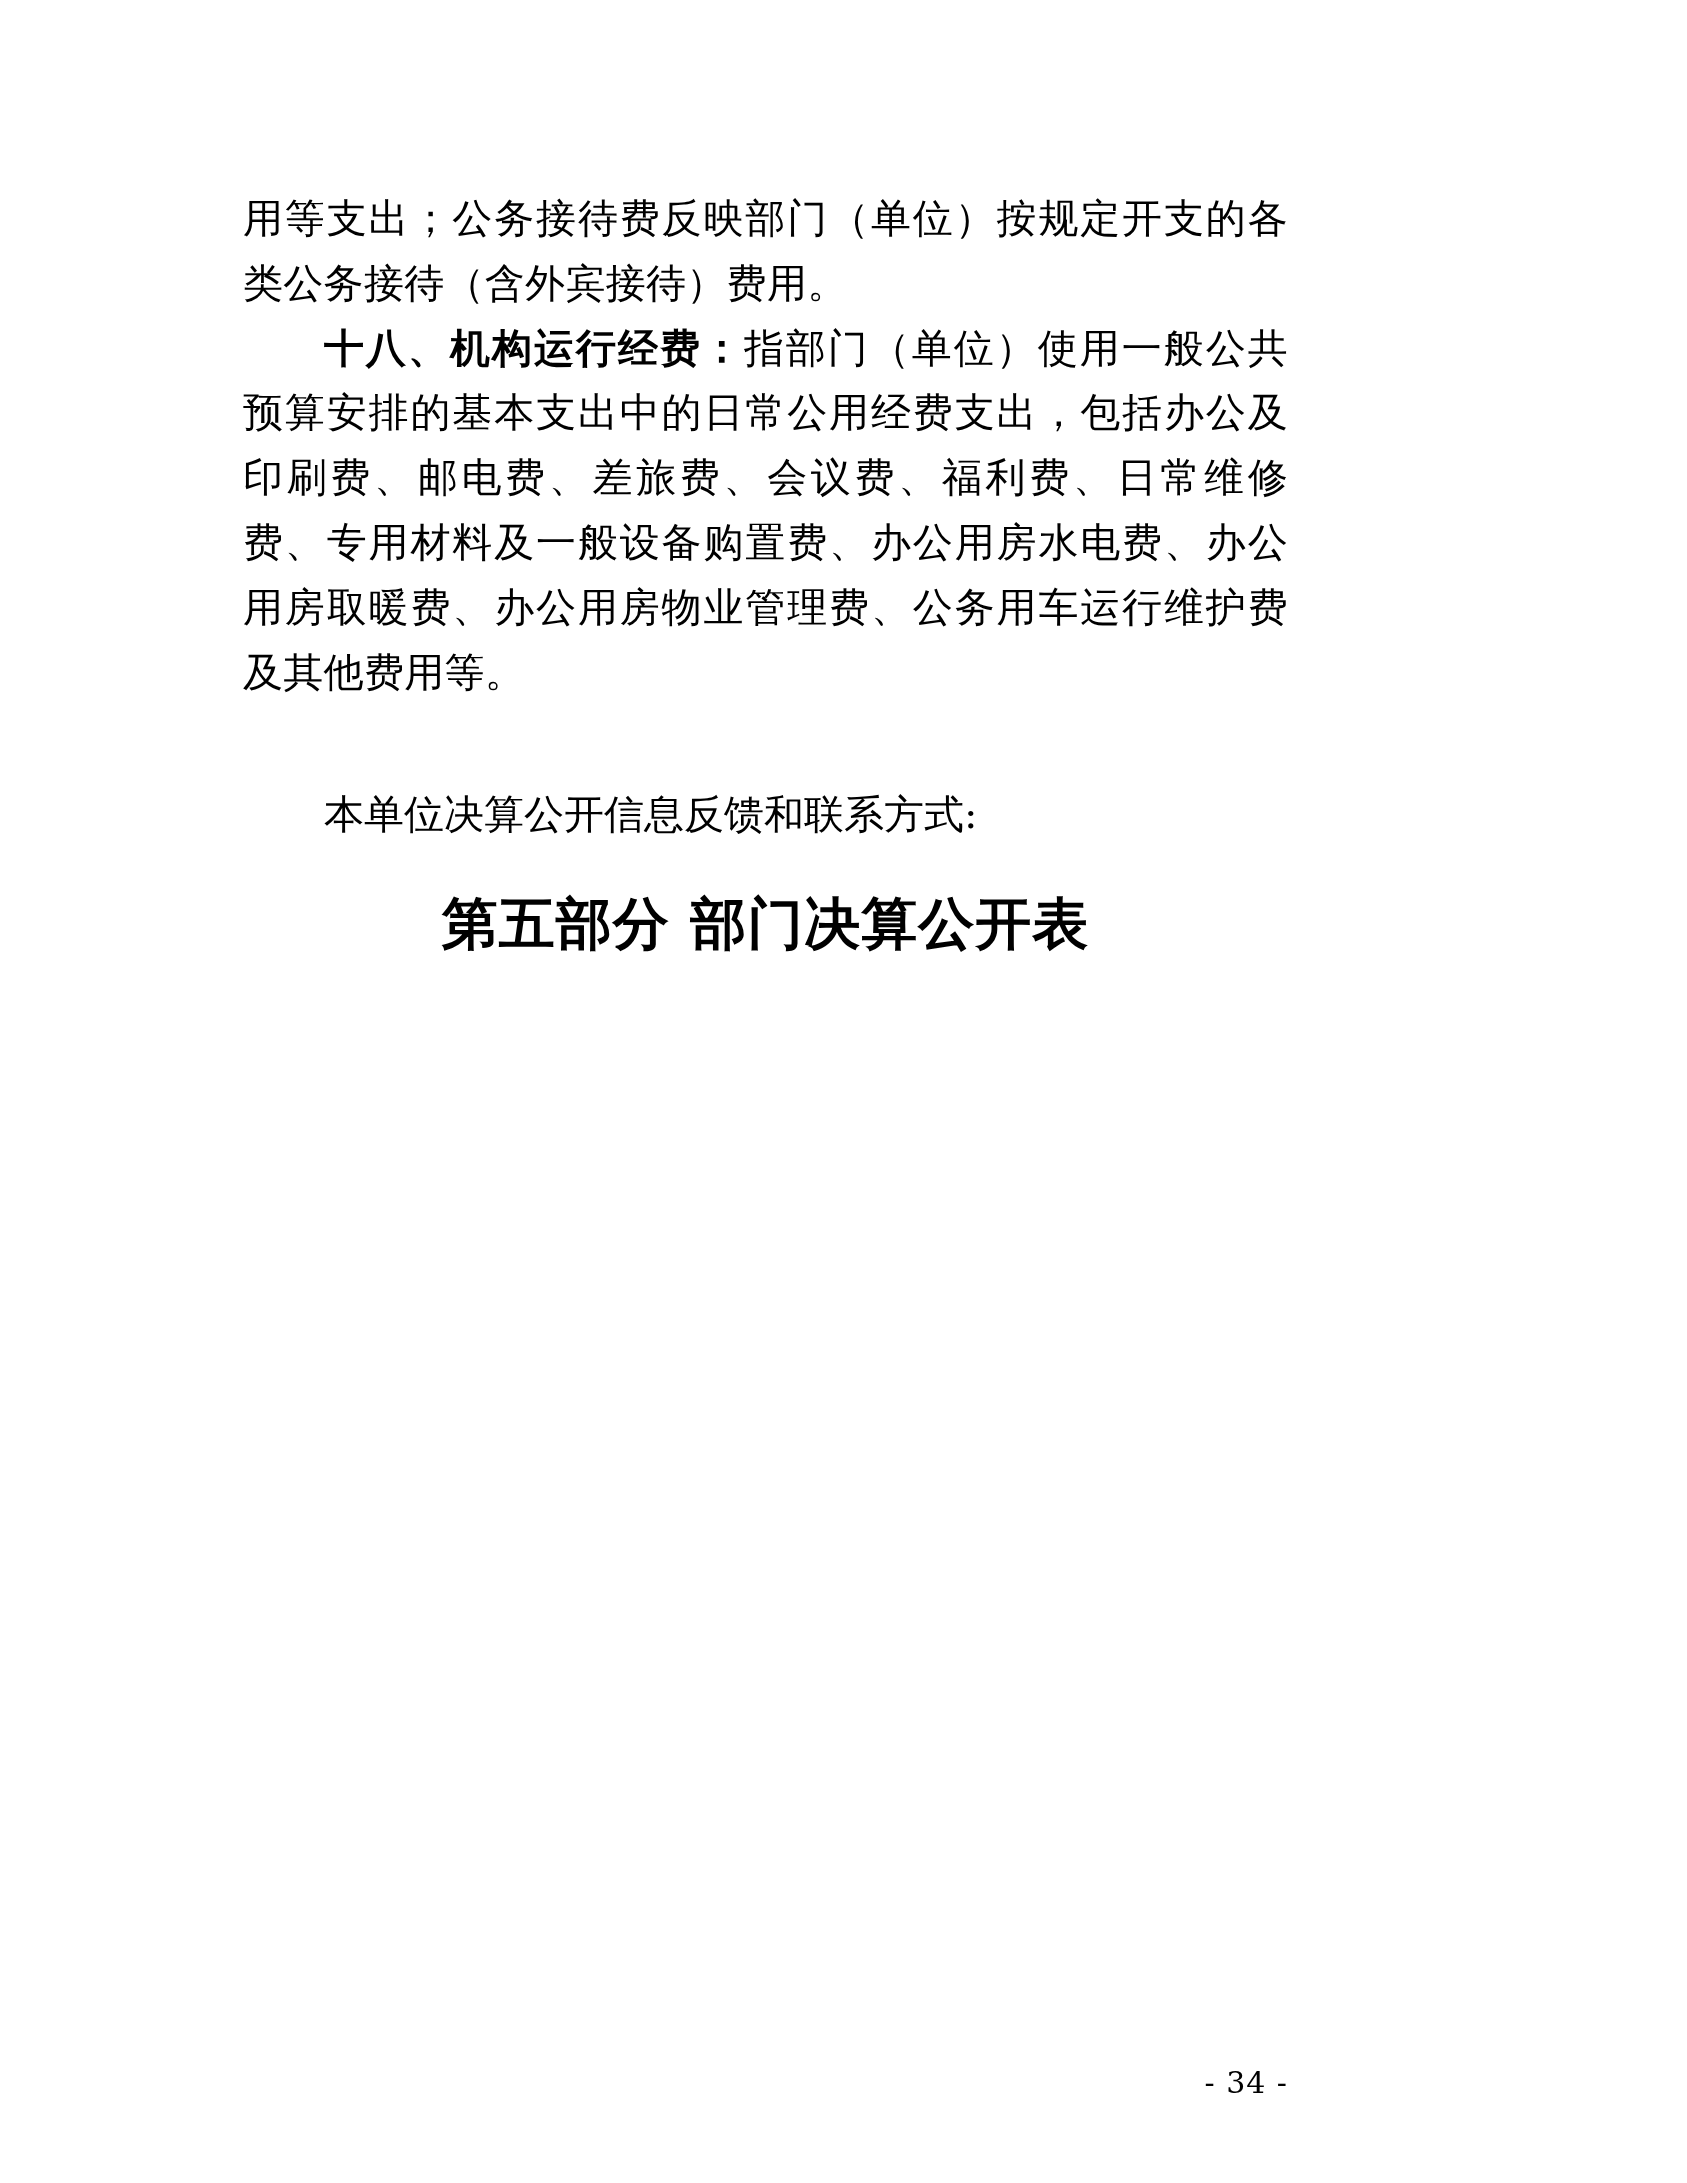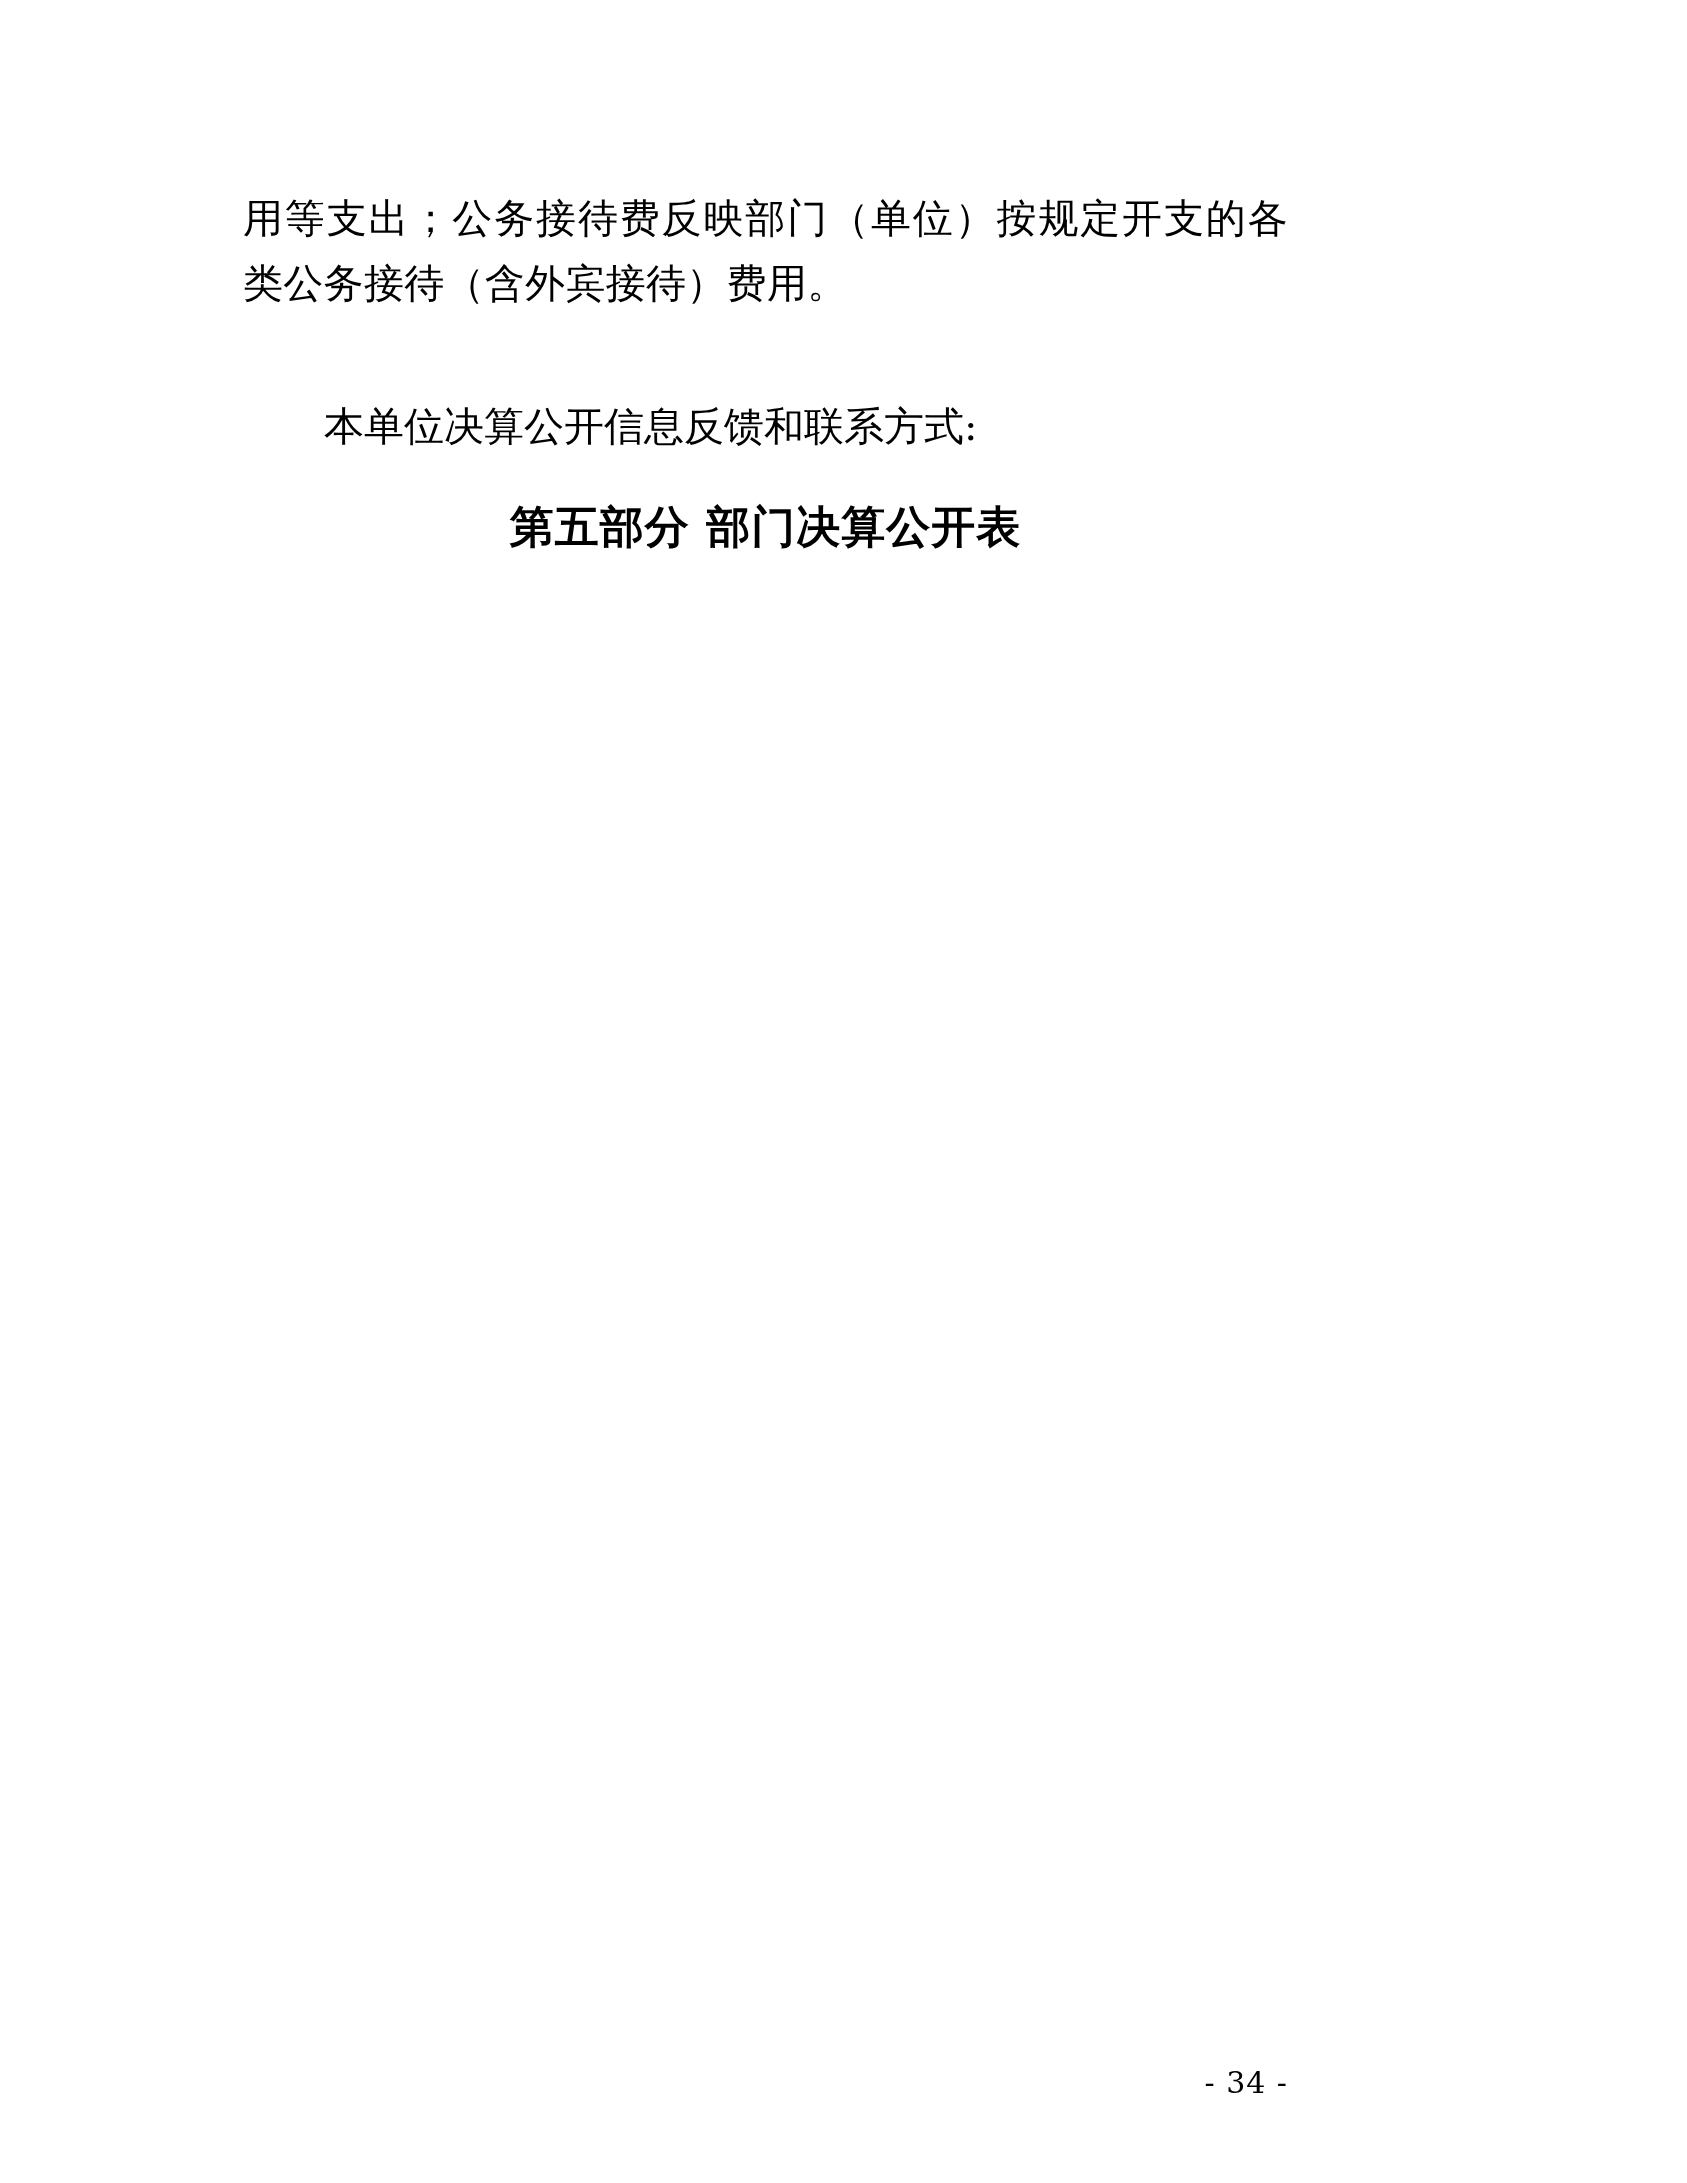--- a/index.html
+++ b/index.html
@@ -50,21 +50,21 @@
     font-size: 40px;
     line-height: 1.62;
   }
   .contact-line-1 {
     text-indent: 81px;
   }
   .contact-line-2 {
     white-space: pre;
   }
   .section-title-2 {
-    font-size: 44px;
+    font-size: 56px;
     font-weight: bold;
     text-align: center;
     letter-spacing: 1px;
     margin: 40px 0 0 0;
   }
   .after-note {
     font-size: 40px;
     line-height: 1.62;
     text-indent: 81px;
     margin-top: 7.2px;
@@ -79,20 +79,21 @@
   }
   p { margin: 0; }
 </style>
 </head>
 <body>
 
 <div class="page">
 
   <p class="body-text">用等支出；公务接待费反映部门（单位）按规定开支的各类公务接待（含外宾接待）费用。</p>
 
+  <p class="body-text para-indent"><span class="bold-lead">十八、机构运行经费：</span><span>指部门（单位）使用一般公共预算安排的基本支出中的日常公用经费支出，包括办公及印刷费、邮电费、差旅费、会议费、福利费、日常维修费、专用材料及一般设备购置费、办公用房水电费、办公用房取暖费、办公用房物业管理费、公务用车运行维护费及其他费用等。</span></p>
 
 
   <div class="gap-after-title"></div>
 
   <div class="contact-block">
     <p class="contact-line-1">本单位决算公开信息反馈和联系方式:</p>
   </div>
 
   <h2 class="section-title-2">第五部分  部门决算公开表</h2>
 

